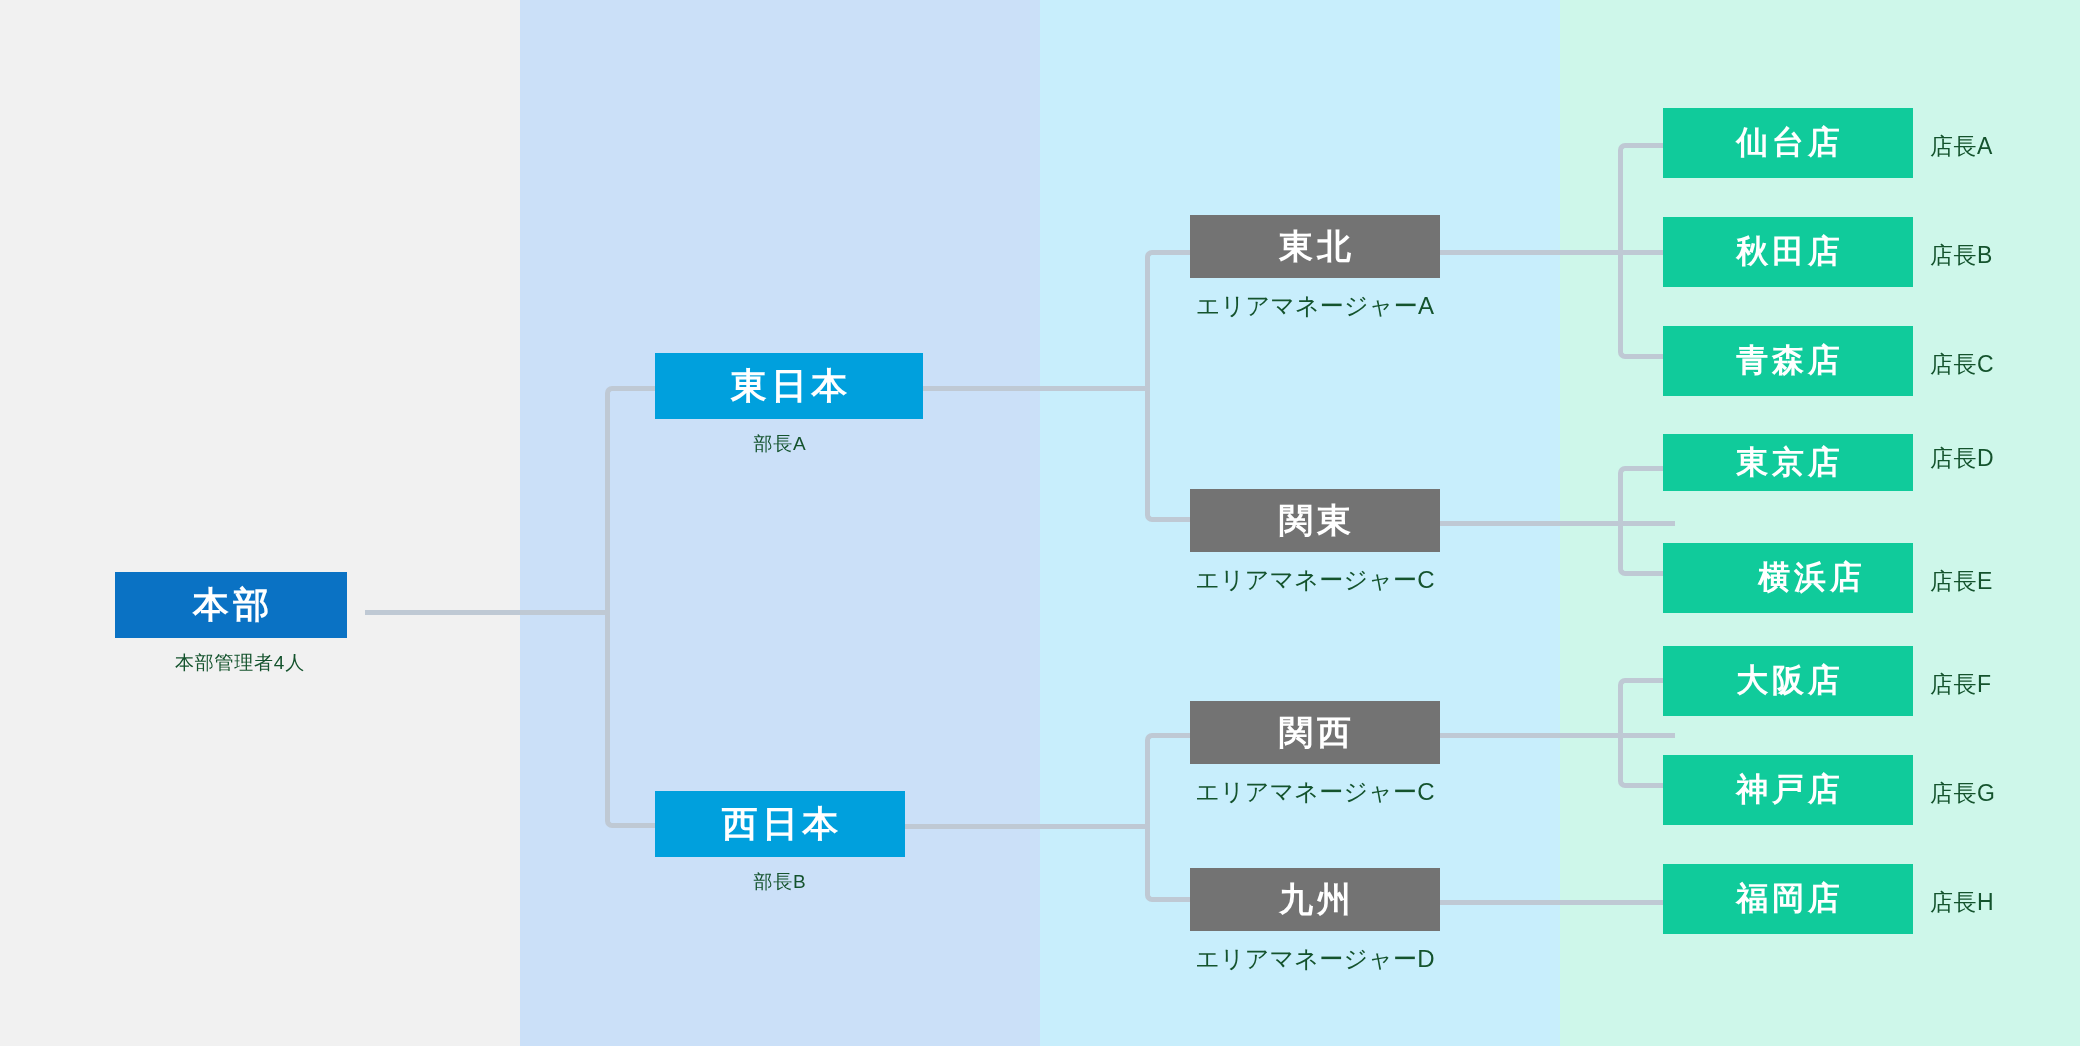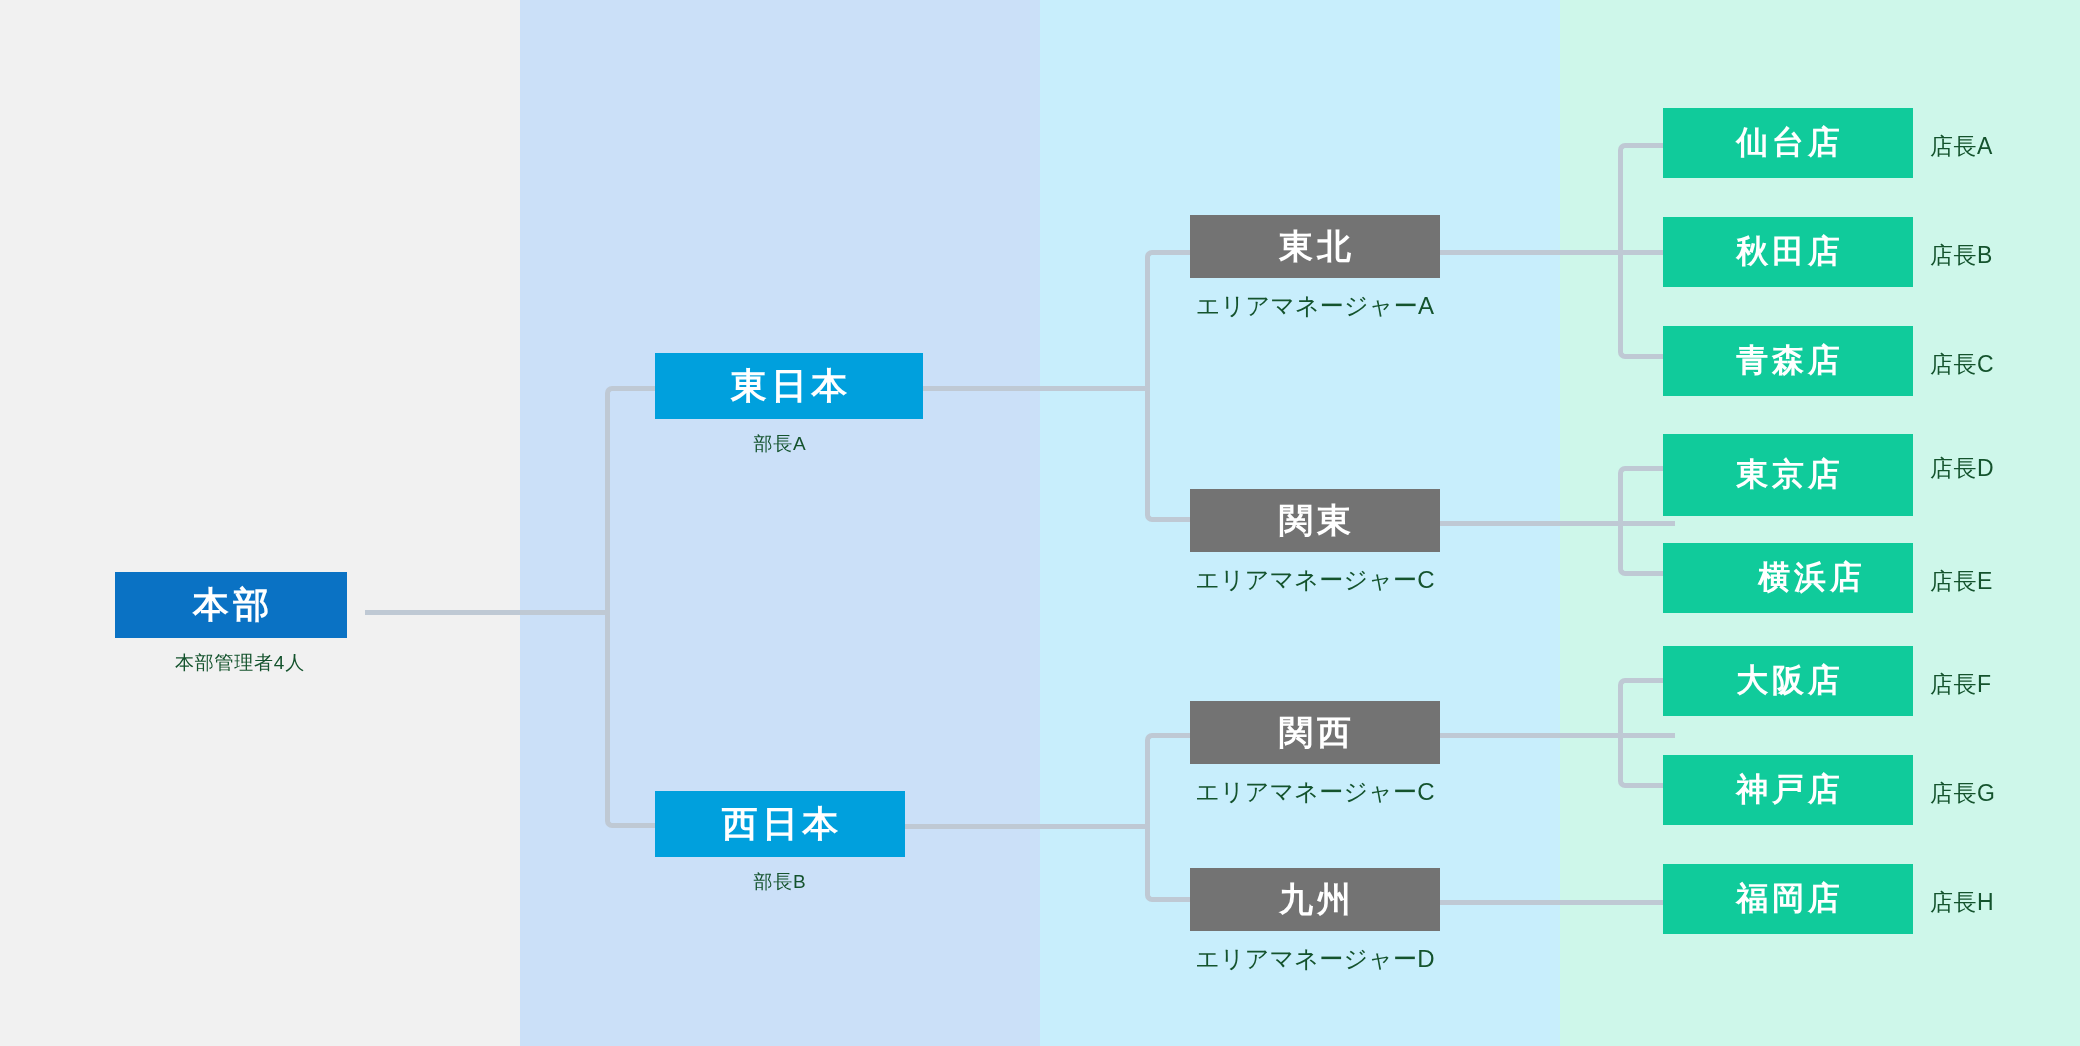--- a/index.html
+++ b/index.html
@@ -153,22 +153,22 @@
 
   <div class="node node-shop" style="left:1663px; top:108px; width:250px; height:70px;">仙台店</div>
   <div class="caption caption-side" style="left:1930px; top:131px;">店長A</div>
 
   <div class="node node-shop" style="left:1663px; top:217px; width:250px; height:70px;">秋田店</div>
   <div class="caption caption-side" style="left:1930px; top:240px;">店長B</div>
 
   <div class="node node-shop" style="left:1663px; top:326px; width:250px; height:70px;">青森店</div>
   <div class="caption caption-side" style="left:1930px; top:349px;">店長C</div>
 
-  <div class="node node-shop" style="left:1663px; top:434px; width:250px; height:82px;">東京店</div>
-  <div class="caption caption-side" style="left:1930px; top:453px;">店長D</div>
+  <div class="node node-shop" style="left:1663px; top:434px; width:250px; height:57px;">東京店</div>
+  <div class="caption caption-side" style="left:1930px; top:443px;">店長D</div>
 
   <div class="node node-shop" style="left:1663px; top:543px; width:250px; height:70px;padding-left:44px;">横浜店</div>
   <div class="caption caption-side" style="left:1930px; top:566px;">店長E</div>
 
   <div class="node node-shop" style="left:1663px; top:646px; width:250px; height:70px;">大阪店</div>
   <div class="caption caption-side" style="left:1930px; top:669px;">店長F</div>
 
   <div class="node node-shop" style="left:1663px; top:755px; width:250px; height:70px;">神戸店</div>
   <div class="caption caption-side" style="left:1930px; top:778px;">店長G</div>
 

